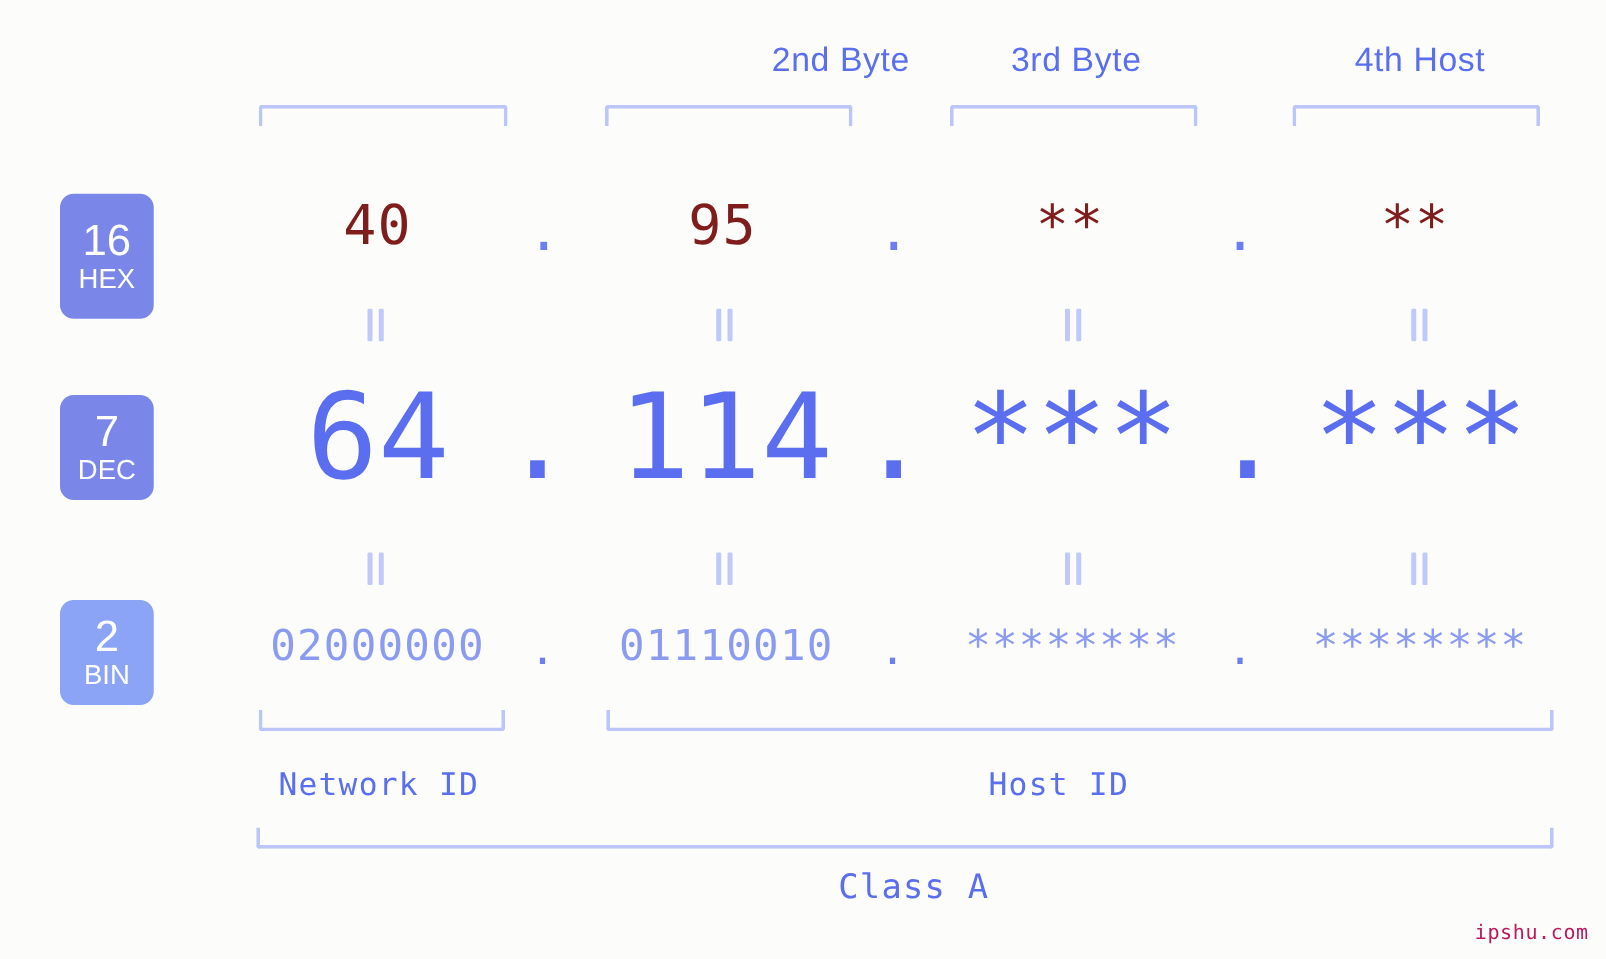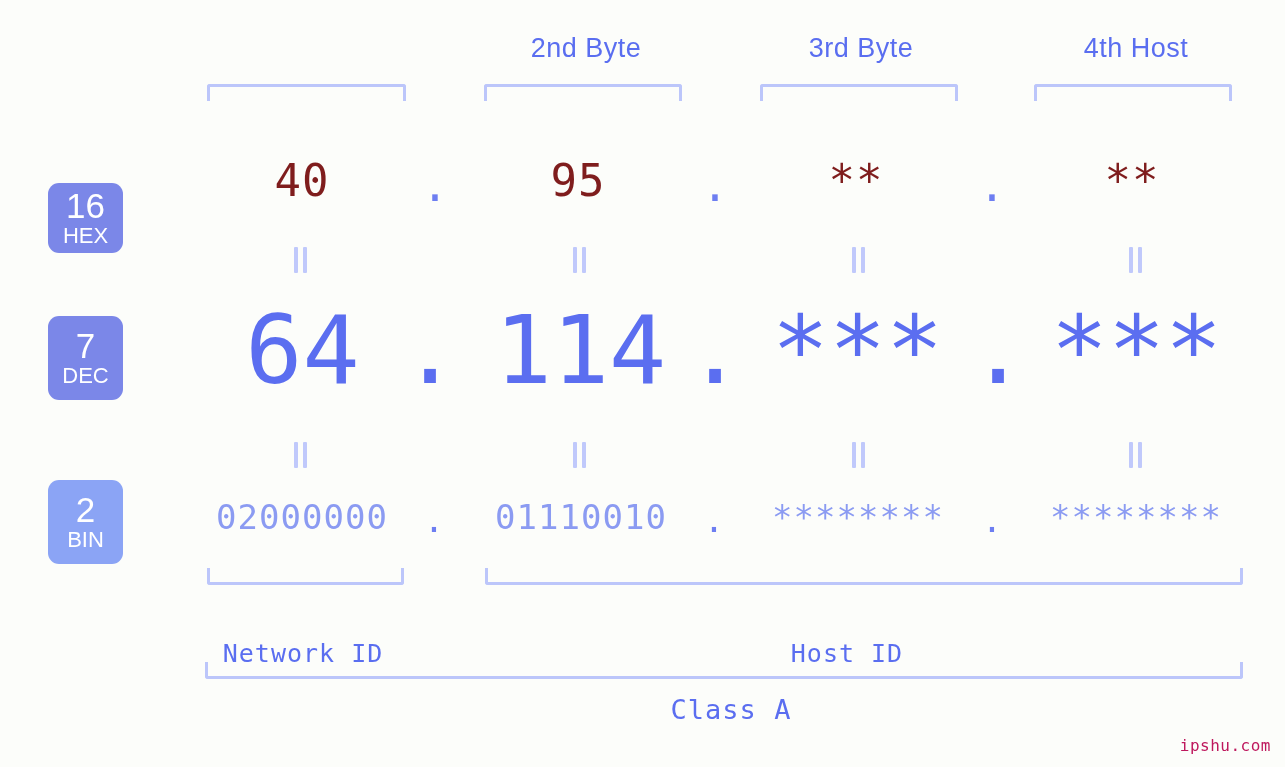--- a/index.html
+++ b/index.html
@@ -122,21 +122,20 @@
     border-radius: 0 0 3px 3px;
     height: 14px;
   }
   .region-label {
     position: absolute;
     text-align: center;
     font-family: "DejaVu Sans Mono", monospace;
     font-size: 25px;
     color: #5a6ef0;
     letter-spacing: 1px;
-    margin-top: 26px;
   }
   .class-label {
     position: absolute;
     text-align: center;
     font-family: "DejaVu Sans Mono", monospace;
     font-size: 27px;
     color: #5b6ef0;
     letter-spacing: 1px;
   }
 
@@ -150,30 +149,30 @@
     letter-spacing: 0.5px;
   }
 </style>
 </head>
 <body>
 
 <div class="stage">
 
   <div class="top-bracket" style="left:207px; top:84px; width:193px;"></div>
 
-  <div class="byte-header" style="left:456px; top:33px; width:260px;">2nd Byte</div>
+  <div class="byte-header" style="left:468px; top:33px; width:260px;text-align:right;">2nd Byte</div>
   <div class="top-bracket" style="left:484px; top:84px; width:192px;"></div>
 
   <div class="byte-header" style="left:731px; top:33px; width:260px;">3rd Byte</div>
   <div class="top-bracket" style="left:760px; top:84px; width:192px;"></div>
 
   <div class="byte-header" style="left:1006px; top:33px; width:260px;">4th Host</div>
   <div class="top-bracket" style="left:1034px; top:84px; width:192px;"></div>
 
-  <div class="badge" style="left:48px; top:155px; height:70px; background:#7b87e8;margin-top:28px;">
+  <div class="badge" style="left:48px; top:155px; height:100px; background:#7b87e8;">
     <span class="num">16</span>
     <span class="radix">HEX</span>
   </div>
 
   <div class="badge" style="left:48px; top:316px; height:84px; background:#7b87e8;">
     <span class="num">7</span>
     <span class="radix">DEC</span>
   </div>
 
   <div class="badge" style="left:48px; top:480px; height:84px; background:#8ba4f5;">

